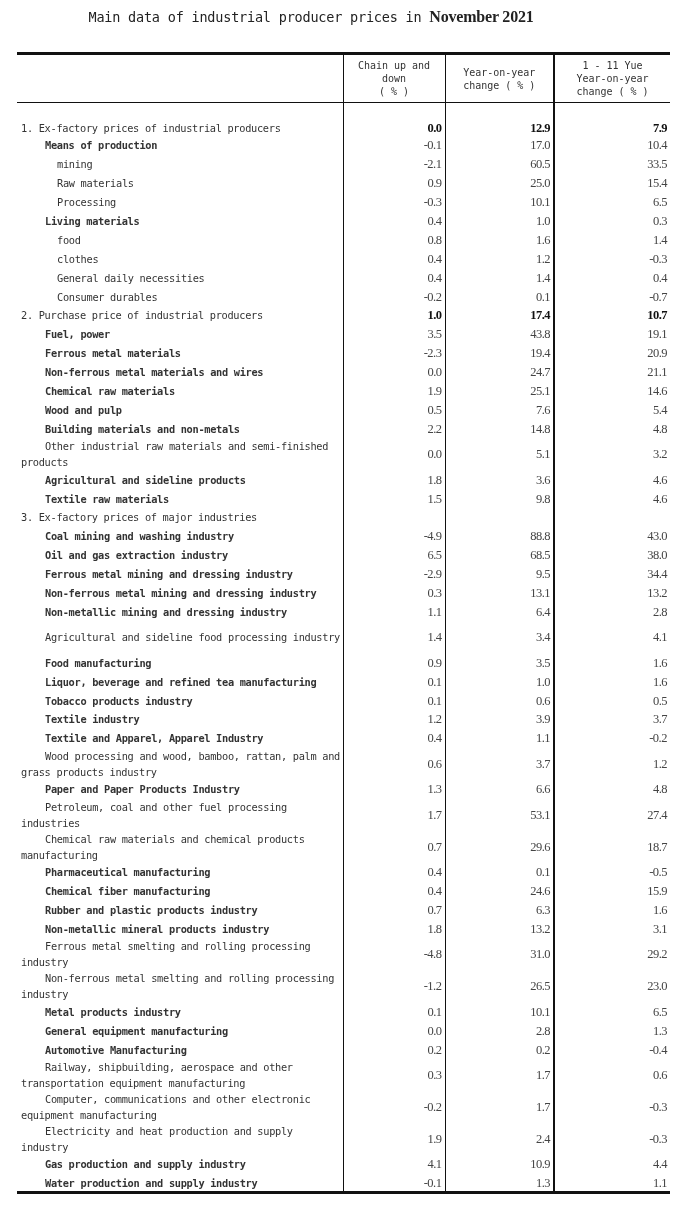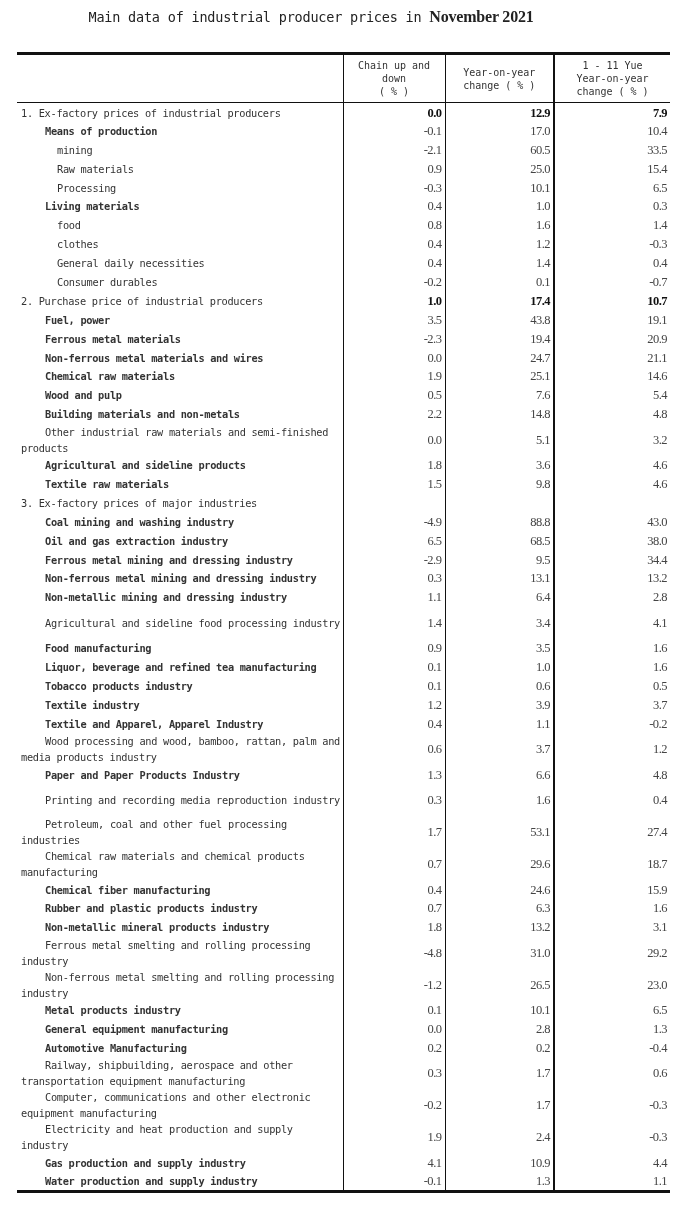--- a/index.html
+++ b/index.html
@@ -38,21 +38,21 @@
   td.num {
     font-family:"Liberation Serif", serif; font-size:12.5px; color:#444;
     text-align:right; padding-right:3px; letter-spacing:-0.5px;
   }
   td.n1 { border-left:1.5px solid #111; }
   td.n2 { border-left:1.5px solid #111;font-family:Liberation Serif, serif; }
   td.n3 { border-left:2.5px solid #111; }
   tr.bold td.num { font-weight:bold; color:#111; }
   tr.r { height:18.9px; }
   tr.r2 { height:32px; }
-  tr.first td { padding-top:2px; }
+  tr.first td { padding-top:17px; }
 </style>
 </head>
 <body>
 
 <div class="title"><span>Main data of industrial producer prices in </span><b>November 2021</b></div>
 
 <table>
   <colgroup>
       <col class="c0">
       <col class="c1">
@@ -265,50 +265,50 @@
         <td class="num n2">3.9</td>
         <td class="num n3">3.7</td>
       </tr>
       <tr class="r">
         <td class="lab l2">Textile and Apparel, Apparel Industry</td>
         <td class="num n1">0.4</td>
         <td class="num n2">1.1</td>
         <td class="num n3">-0.2</td>
       </tr>
       <tr class="r2">
-        <td class="lab wrap">Wood processing and wood, bamboo, rattan, palm and media products industry</td>
+        <td class="lab wrap">Wood processing and wood, bamboo, rattan, palm and grass products industry</td>
         <td class="num n1">0.6</td>
         <td class="num n2">3.7</td>
         <td class="num n3">1.2</td>
       </tr>
       <tr class="r">
         <td class="lab l2">Paper and Paper Products Industry</td>
         <td class="num n1">1.3</td>
         <td class="num n2">6.6</td>
         <td class="num n3">4.8</td>
       </tr>
       <tr class="r2">
-        <td class="lab wrap">Printing and recording media reproduction industry</td>
-        <td class="num n1">0.3</td>
-        <td class="num n2">1.6</td>
-        <td class="num n3">0.4</td>
-      </tr>
-      <tr class="r2">
         <td class="lab wrap">Petroleum, coal and other fuel processing industries</td>
         <td class="num n1">1.7</td>
         <td class="num n2">53.1</td>
         <td class="num n3">27.4</td>
       </tr>
       <tr class="r2">
         <td class="lab wrap">Chemical raw materials and chemical products manufacturing</td>
         <td class="num n1">0.7</td>
         <td class="num n2">29.6</td>
         <td class="num n3">18.7</td>
       </tr>
       <tr class="r">
+        <td class="lab l2">Pharmaceutical manufacturing</td>
+        <td class="num n1">0.4</td>
+        <td class="num n2">0.1</td>
+        <td class="num n3">-0.5</td>
+      </tr>
+      <tr class="r">
         <td class="lab l2">Chemical fiber manufacturing</td>
         <td class="num n1">0.4</td>
         <td class="num n2">24.6</td>
         <td class="num n3">15.9</td>
       </tr>
       <tr class="r">
         <td class="lab l2">Rubber and plastic products industry</td>
         <td class="num n1">0.7</td>
         <td class="num n2">6.3</td>
         <td class="num n3">1.6</td>

